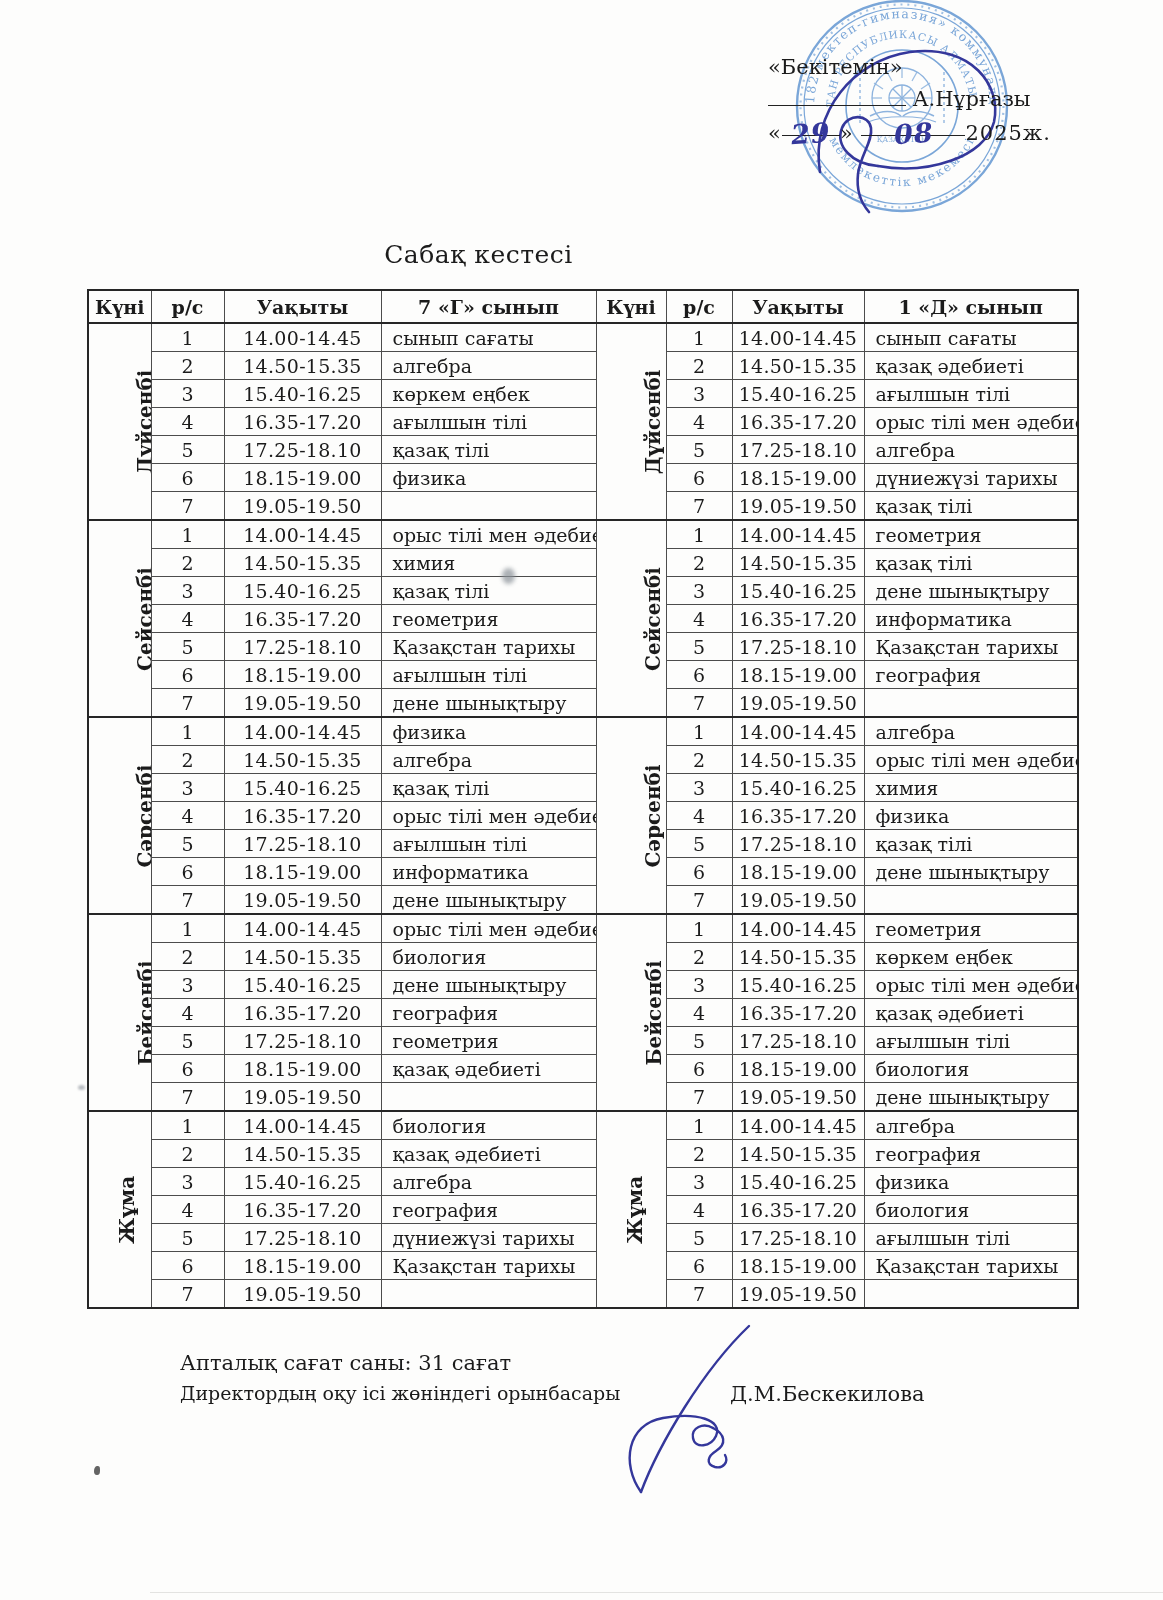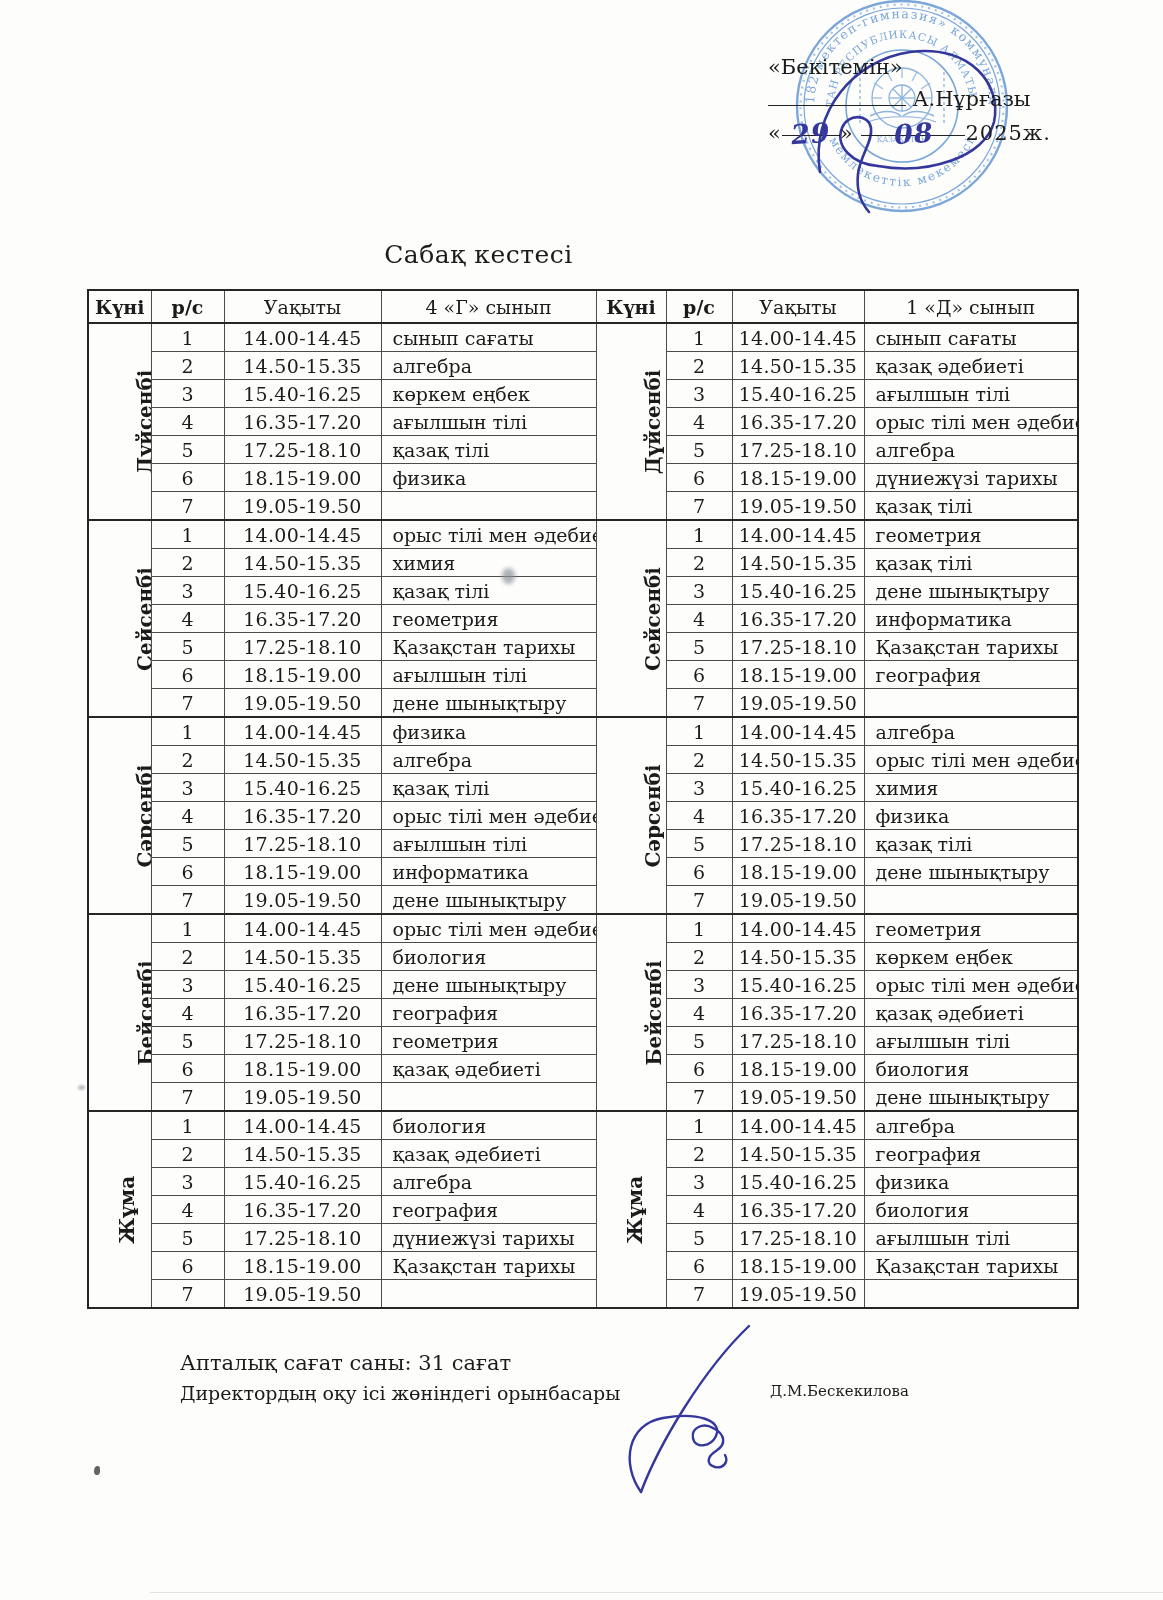--- a/index.html
+++ b/index.html
@@ -38,36 +38,36 @@
     border-collapse:collapse;table-layout:fixed;
     font-size:19px;
   }
   .sched th,.sched td{
     border:1px solid #4c4c4c;
     padding:0 4px;overflow:hidden;white-space:nowrap;
   }
   .sched{border:2px solid #262626;}
   .sched thead th{height:31px;text-align:center;}
   .sched tbody td{height:27px;}
-  .sched .b{font-weight:normal;}
+  .sched .b{font-weight:bold;}
   .sched td.num,.sched td.time{text-align:center;}
   .sched td.time{letter-spacing:.3px;}
   .sched td.subject{text-align:left;padding-left:11px;}
   .sched td.day-cell{
     text-align:center;vertical-align:middle;border-bottom:2px solid #262626;
   }
   .sched tr.day-start td{border-top:2px solid #262626;}
   .day-text{
     display:inline-block;transform:rotate(-90deg);
     font-weight:bold;font-size:20px;white-space:nowrap;
   }
   
   .weekly{position:absolute;left:180px;top:1351px;font-size:21px;}
   .deputy-label{position:absolute;left:180px;top:1382px;font-size:19px;}
-  .deputy-name{position:absolute;left:770px;top:1382px;font-size:15px;text-align:center;}
+  .deputy-name{position:absolute;left:730px;top:1382px;font-size:21px;text-align:center;}
   .bottom-sig{position:absolute;left:597px;top:1312px;width:185px;height:195px;}
   
   .speck1{position:absolute;left:94px;top:1466px;width:6px;height:9px;background:#3d3d3d;border-radius:60% 40% 50% 50%;opacity:.8;}
   .smudge{position:absolute;left:502px;top:568px;width:13px;height:16px;background:#8a9198;border-radius:50%;filter:blur(2px);opacity:.7;}
   .bottom-line{position:absolute;left:150px;top:1592px;width:1013px;height:1px;background:#e3e3e1;}
   .edge-mark{position:absolute;left:78px;top:1085px;width:7px;height:5px;background:#b9bdc2;border-radius:50%;filter:blur(1px);}
 </style>
 </head>
 <body>
 
@@ -151,21 +151,21 @@
       <col style="width:70px">
         <col style="width:66px">
         <col style="width:132px">
         <col style="width:214px">
     </colgroup>
     <thead>
       <tr>
         <th>Күні</th>
         <th>р/с</th>
         <th class="b">Уақыты</th>
-        <th class="b">4 «Г» сынып</th>
+        <th class="b">7 «Г» сынып</th>
         <th>Күні</th>
         <th>р/с</th>
         <th class="b">Уақыты</th>
         <th class="b">1 «Д» сынып</th>
       </tr>
     </thead>
     <tbody>
         <tr class="day-start">
           <td rowspan="7" class="day-cell"><span class="day-text">Дүйсенбі</span></td>
           <td class="num">1</td>

